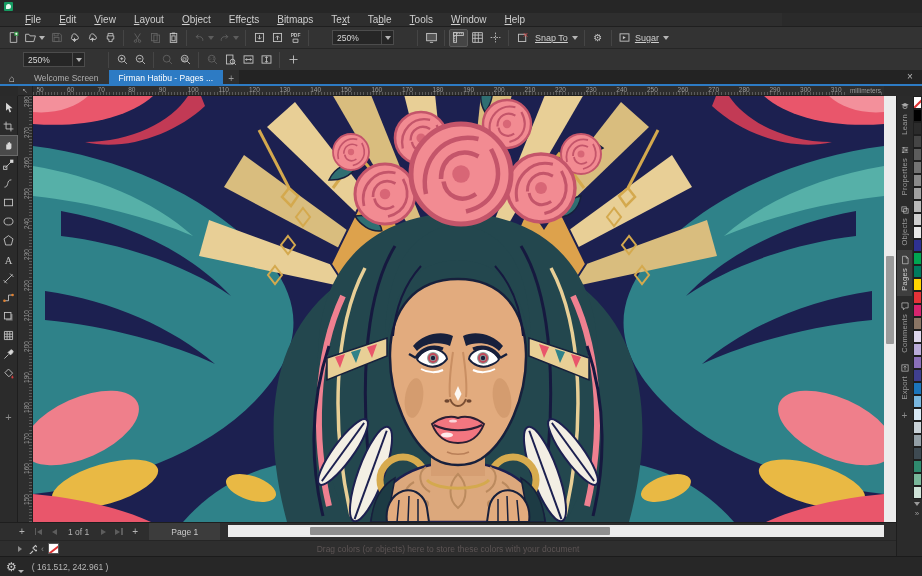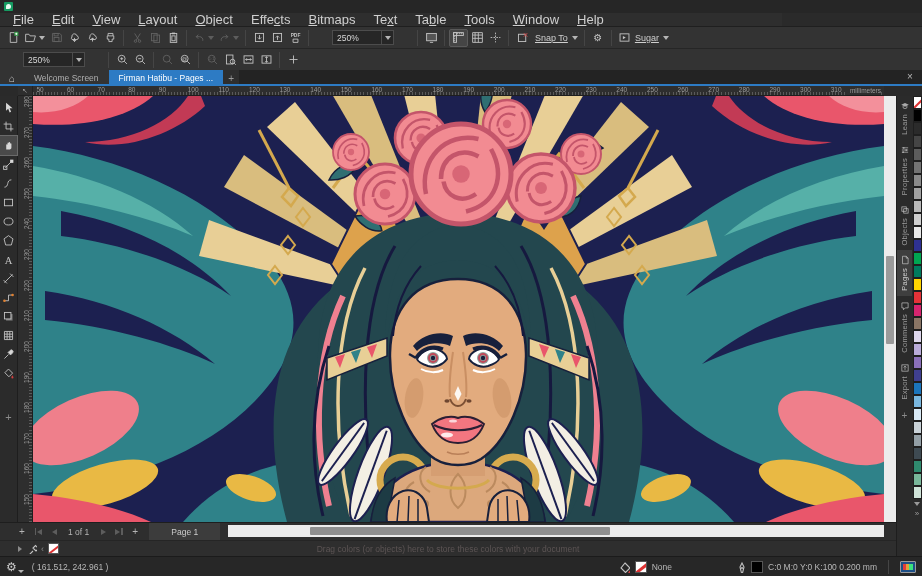--- a/index.html
+++ b/index.html
@@ -4,21 +4,21 @@
 <style>
   html,body{margin:0;padding:0;background:#181818;}
   #app{position:relative;width:922px;height:576px;background:#2a2a2a;overflow:hidden;
        font-family:"Liberation Sans",sans-serif;color:#c4c4c4;-webkit-font-smoothing:antialiased;}
   #app *{box-sizing:border-box;}
 
   
   .titlebar{position:absolute;left:0;top:0;width:922px;height:13px;background:#262626;display:flex;align-items:center;padding-left:4px;font-size:8.5px;color:#bdbdbd;}
   .app-logo{width:9px;height:9px;background:#169b62;border-radius:1px;margin-right:5px;position:relative;flex:none;}
   .app-logo::after{content:"";position:absolute;left:2px;top:2px;width:5px;height:5px;border-radius:50% 50% 50% 0;background:#eafaf0;}
-  .menubar{position:absolute;left:0;top:13px;width:782px;height:13px;background:#2e2e2e;display:flex;align-items:center;font-size:13px;color:#cfcfcf;padding-left:4px;}
+  .menubar{position:absolute;left:0;top:13px;width:782px;height:13px;background:#2e2e2e;display:flex;align-items:center;font-size:10px;color:#cfcfcf;padding-left:16px;}
   .menu-item{padding:0 9px;cursor:default;line-height:13px;}
   .menu-item u{text-decoration:underline;}
 
   .toolbar{position:absolute;left:0;top:26px;width:922px;height:22px;background:#333333;border-top:1px solid #1f1f1f;display:flex;align-items:center;padding-left:4px;}
   .propbar{position:absolute;left:0;top:48px;width:922px;height:22px;background:#333333;border-top:1px solid #262626;display:flex;align-items:center;padding-left:4px;}
   .tb-btn{height:18px;min-width:18px;display:flex;align-items:center;justify-content:center;border-radius:2px;padding:0 2px;gap:2px;}
   .tb-btn.off{opacity:.32;}
   .tb-btn.on{background:#454545;border:1px solid #5a5a5a;}
   .tb-sep{width:1px;height:16px;background:#454545;margin:0 4px;flex:none;}
   .tb-label{font-size:9px;color:#cfcfcf;white-space:nowrap;padding:0 2px;text-decoration:underline;}
@@ -783,32 +783,15 @@
     <span class="mini-swatch"></span>
     <span class="hint">Drag colors (or objects) here to store these colors with your document</span>
   </div>
 
   <div class="statusbar">
     <span class="sb-gear">
         <span class="gear-char">⚙</span>
         <span class="caret" style="border-top-width:3px"></span>
       </span>
     <span>( 161.512, 242.961 )</span>
-    <div class="sb-right">
-      <svg class="ic" style="width:12px;height:12px">
-          <path d="M7 2l5 5-4.5 4.5L3 7z"></path>
-          <path d="M11.5 9.5c.8 1.2 1.4 2 1.4 2.8a1.4 1.4 0 01-2.8 0c0-.8.6-1.6 1.4-2.8z" fill="#d04040" stroke="none"></path>
-        </svg>
-      <span class="sb-swatch nofill"></span>
-      <span>None</span>
-      <span style="width:52px"></span>
-      <svg class="ic" style="width:12px;height:12px">
-          <path d="M8 2l2 4-2 8-2-8z"></path>
-          <circle cx="8" cy="7" r="1" fill="#c4c4c4" stroke="none"></circle>
-        </svg>
-      <span class="sb-swatch k100"></span>
-      <span>C:0 M:0 Y:0 K:100  0.200 mm</span>
-      <span class="sb-sep"></span>
-      <span class="monitor"></span>
-    </div>
   </div>
 
 </div>
 
 </body></html>

